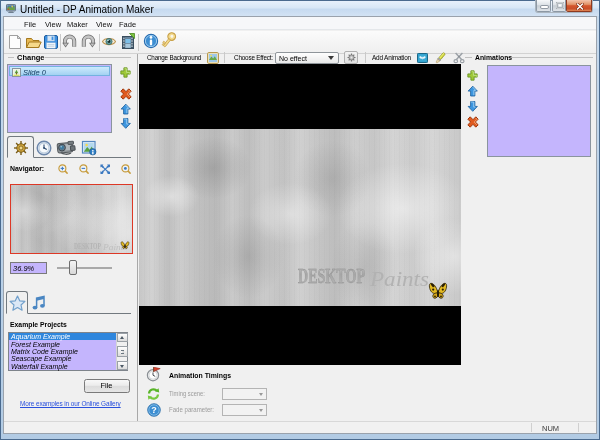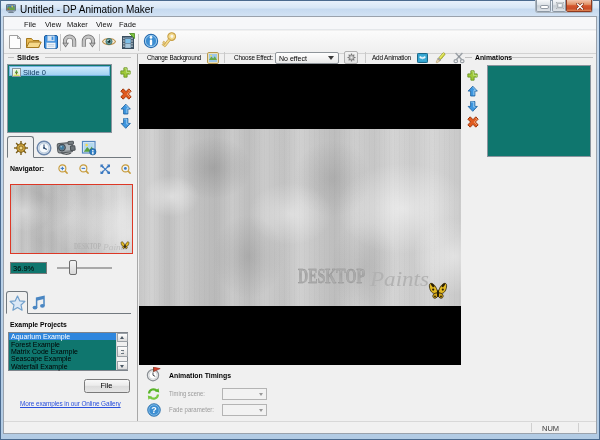--- a/index.html
+++ b/index.html
@@ -1,20 +1,20 @@
 <!DOCTYPE html>
 <html><head><meta charset="utf-8">
 <style>
 *{margin:0;padding:0;box-sizing:border-box;}
 html,body{width:600px;height:440px;overflow:hidden;}
 body{font-family:"Liberation Sans",sans-serif;font-size:7.5px;color:#000;position:relative;background:#fff;}
 .abs{position:absolute;}
 .gbline{position:absolute;height:1px;background:#c0c0c0;}
 .gbtext{position:absolute;font-weight:bold;font-size:7.5px;color:#000;white-space:nowrap;}
-.whitebox{position:absolute;background:#0f766e;border:1px solid #8a949e;}
+.whitebox{position:absolute;background:#c4b5fd;border:1px solid #8a949e;font-style:italic;}
 .menuitem{position:absolute;font-size:7.5px;color:#111;padding-left:16px;}
 .tsep{position:absolute;width:1px;background:#c9c9c9;}
 .graytext{color:#9b9b9b;}
 a.link{color:#2a50dd;text-decoration:underline;font-size:7px;letter-spacing:-0.12px;}
 svg{display:block;position:absolute;}
 .texture{background:
  radial-gradient(40px 30px at 10% 38%,rgba(255,255,255,0.45),rgba(255,255,255,0) 70%),
  radial-gradient(55px 45px at 23% 22%,rgba(95,95,95,0.25),rgba(95,95,95,0) 70%),
  radial-gradient(50px 60px at 34% 72%,rgba(100,100,100,0.22),rgba(100,100,100,0) 70%),
  radial-gradient(60px 45px at 47% 48%,rgba(255,255,255,0.40),rgba(255,255,255,0) 70%),
@@ -149,21 +149,21 @@
 
 <div class="abs" style="left:4px;top:421px;width:592px;height:12px;background:#f1f1f1;border-top:1px solid #d8d8d8;"></div>
 <div class="abs" style="left:531px;top:423px;width:1px;height:9px;background:#d0d0d0;"></div>
 <div class="abs" style="left:578px;top:423px;width:1px;height:9px;background:#d0d0d0;"></div>
 <div class="abs" style="left:542px;top:424px;font-size:7.5px;color:#3a3a3a;">NUM</div>
 
 <div class="abs" style="left:137px;top:54px;width:1px;height:367px;background:#a8a8a8;"></div>
 
 <div class="gbline" style="left:8px;top:57px;width:6px;"></div>
 <div class="gbline" style="left:45px;top:57px;width:86px;"></div>
-<div class="gbtext" style="left:17px;top:53px;">Slides</div>
+<div class="gbtext" style="left:17px;top:53px;">Change</div>
 <div class="whitebox" style="left:7px;top:64px;width:105px;height:69px;">
   <div class="abs" style="left:1px;top:1px;width:101px;height:9.5px;background:linear-gradient(180deg,#cdeafc,#a3d2f2);border:1px solid #74b2e0;">
     <svg style="left:2px;top:0.5px;" width="9" height="9" viewBox="0 0 9 9">
         <rect x="0.5" y="0.5" width="8" height="8" fill="#fdfdf0" stroke="#8a949e"></rect>
         <rect x="1.4" y="1.4" width="6.2" height="4.6" fill="#e8f2e0"></rect>
         <path d="M4.5 1.8 l1.8 3.4 h-3.6 z" fill="#5a9e3c"></path>
         <rect x="4" y="4.6" width="1" height="2" fill="#7a5a2a"></rect>
         <rect x="1.4" y="6.6" width="6.2" height="1.2" fill="#c8d848"></rect>
       </svg>
     <div class="abs" style="left:13px;top:0.5px;font-size:7.5px;color:#10395e;">Slide 0</div>

